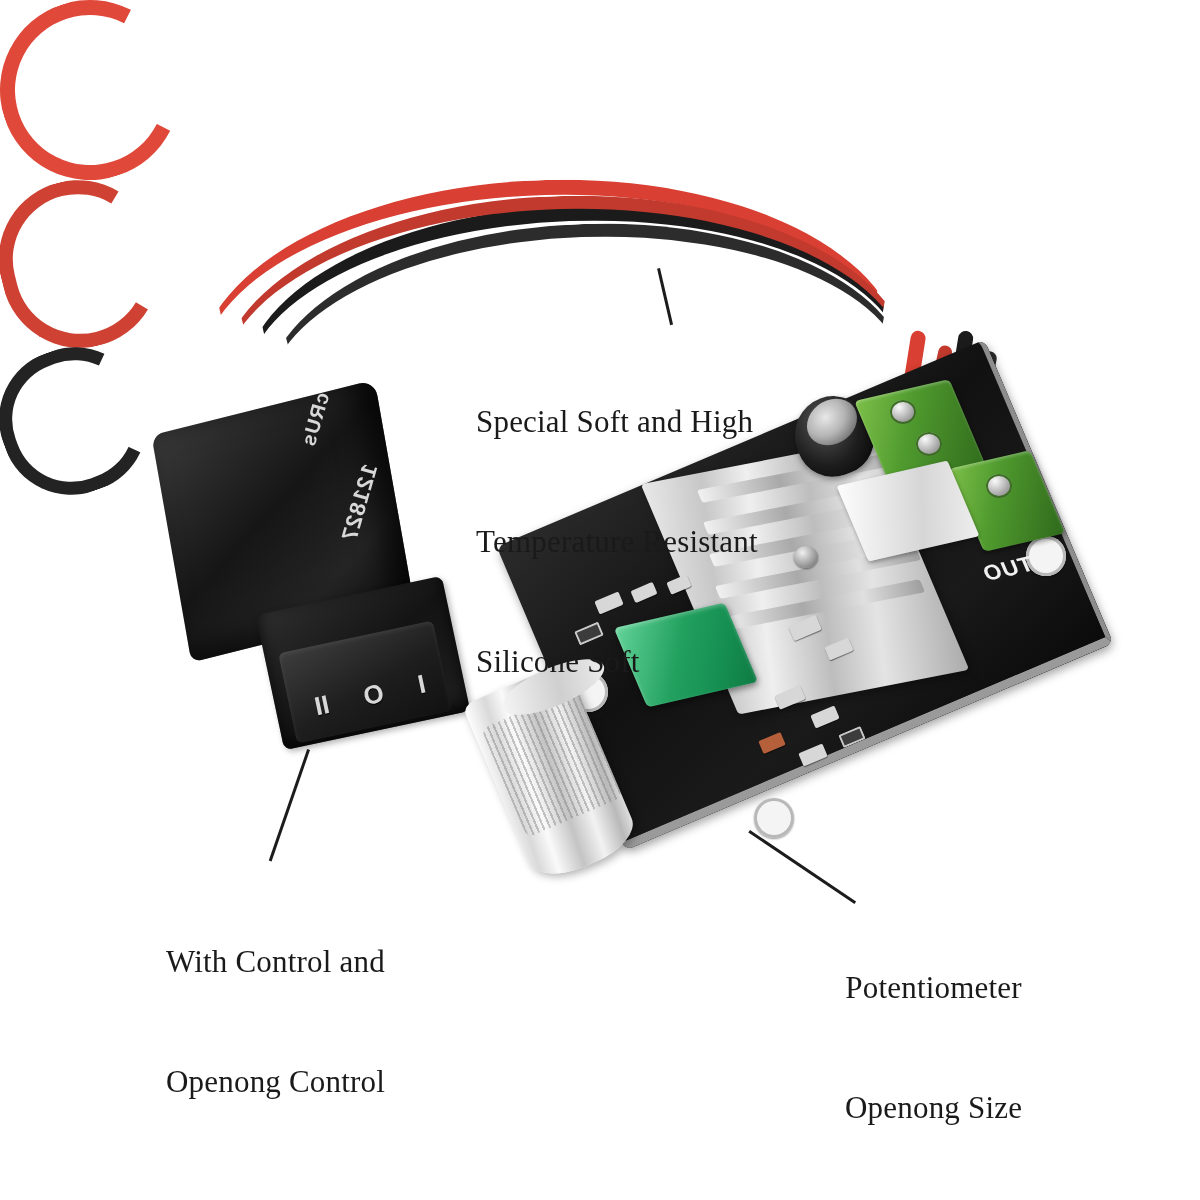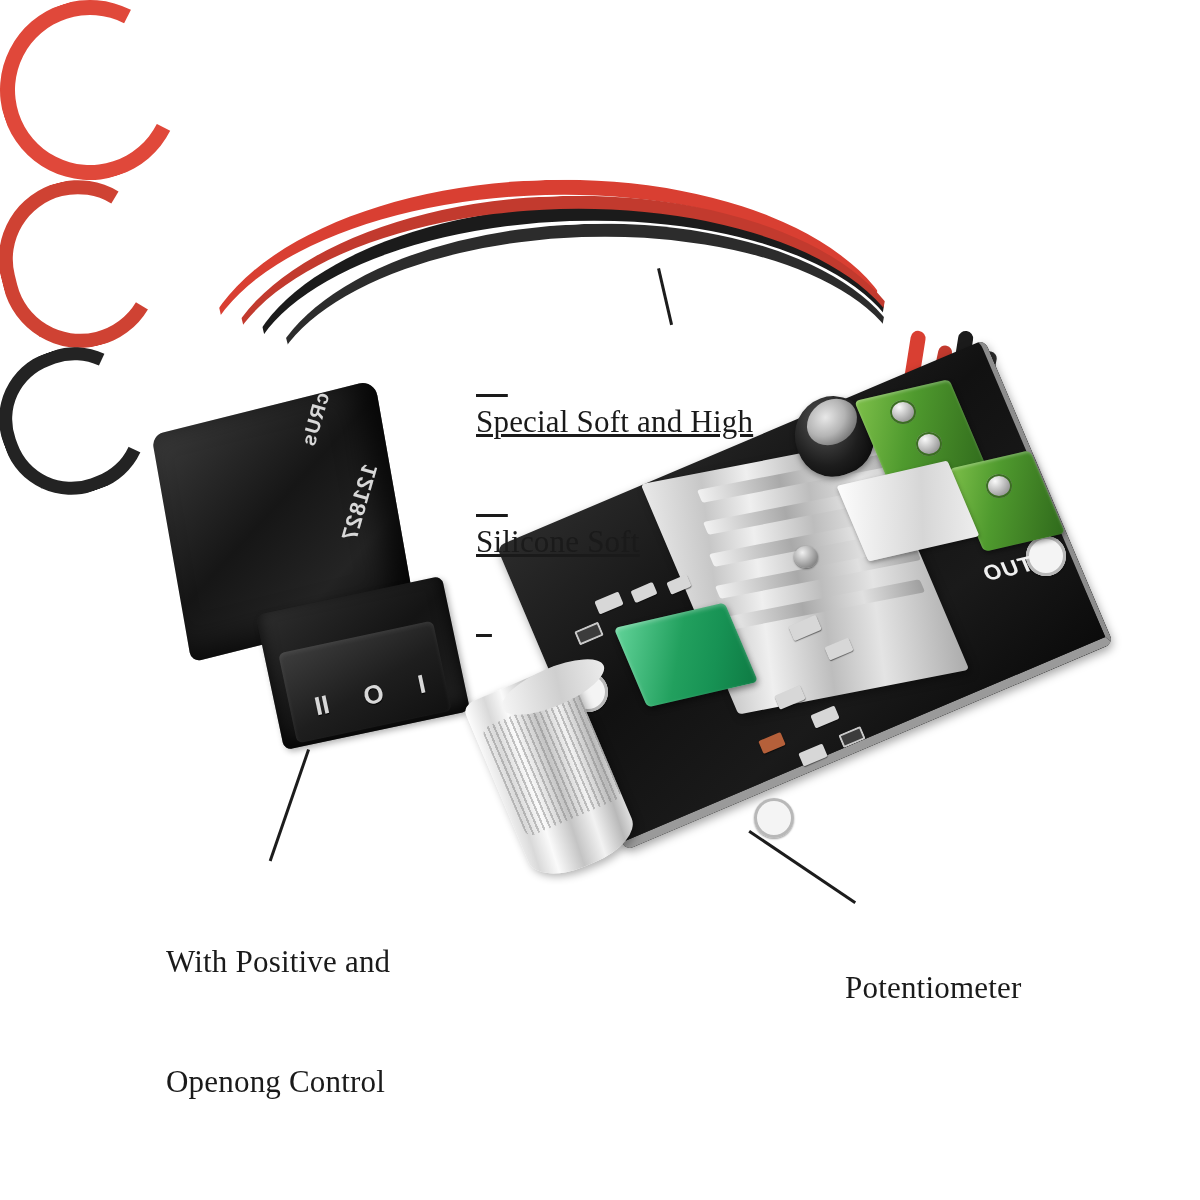--- a/index.html
+++ b/index.html
@@ -19,21 +19,21 @@
   
   .annot {
     position: absolute;
     color: #1a1a1a;
     font-family: "Liberation Serif", serif;
     font-size: 31px;
     line-height: 40px;
     letter-spacing: 0.2px;
     white-space: pre;
   }
-  .annot-wire   { left: 476px; top: 322px; text-decoration: underline; }
+  .annot-wire   { left: 476px; top: 322px; }
   .annot-switch { left: 166px; top: 862px; }
   .annot-pot    { left: 845px; top: 888px; text-align: center; }
   .annot-pot .ln { display:block; }
 
   
   .leader {
     position: absolute;
     background: #1c1c1c;
     transform-origin: 0 0;
   }
@@ -412,26 +412,28 @@
   </div>
 
   <div class="leader" style="left:660px;top:268px;width:58px;height:3px;transform:rotate(77deg);"></div>
 
   <div class="leader" style="left:310px;top:750px;width:118px;height:3px;transform:rotate(109deg);"></div>
 
   <div class="leader" style="left:750px;top:830px;width:128px;height:3px;transform:rotate(34deg);"></div>
 
   <div class="annot annot-wire">
     <div>Special Soft and High</div>
+    <div>Temperature Resistant</div>
     <div>Silicone Soft</div>
   </div>
 
   <div class="annot annot-switch">
-    <div>With Positive and</div>
+    <div>With Control and</div>
     <div>Openong Control</div>
   </div>
 
   <div class="annot annot-pot">
     <span class="ln">Potentiometer</span>
+    <span class="ln">Openong Size</span>
     
   </div>
 
 </div>
 
 </body></html>

